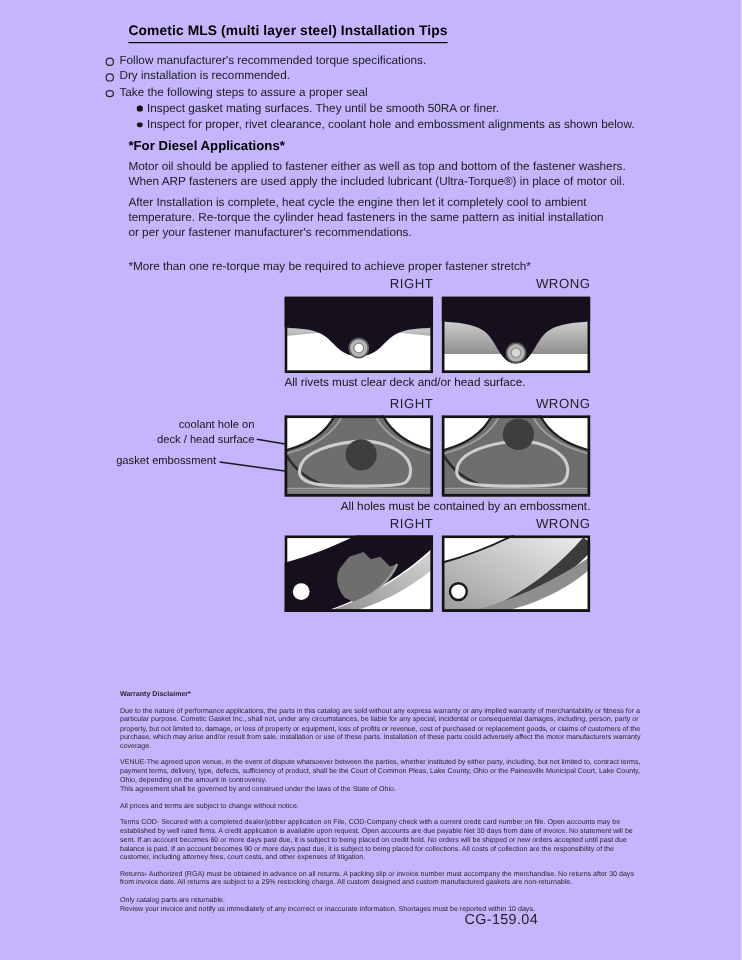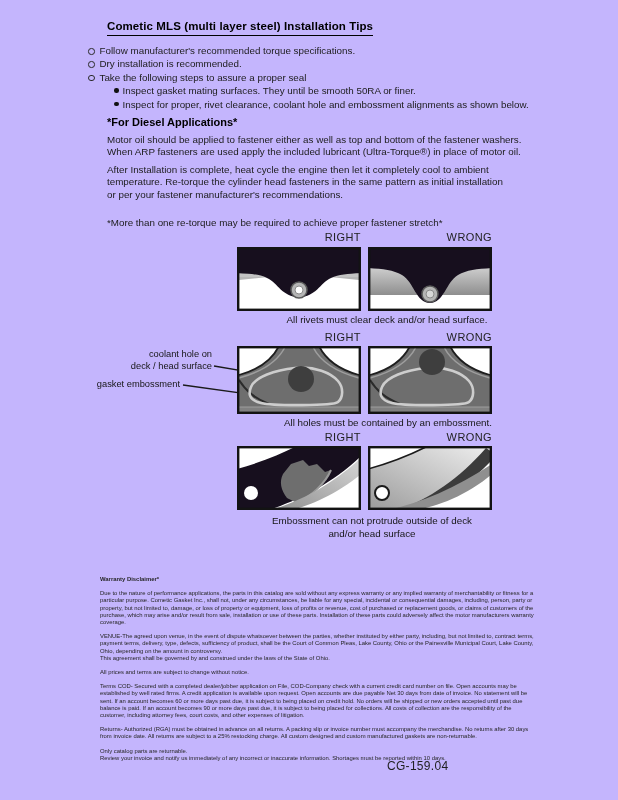--- a/index.html
+++ b/index.html
@@ -27,21 +27,21 @@
   .diesel-h{left:107px;top:116px;font-size:11px;font-weight:bold;color:#000;}
   .para{left:107px;width:432px;font-size:9.8px;line-height:12.4px;}
   .p1{top:134px;}
   .p2{top:164px;}
   .note{top:217px;}
 
   
   .rw{width:124px;text-align:right;font-size:11px;font-weight:400;color:#222;letter-spacing:.4px;}
   .dbox{width:124px;}
   .dbox svg{display:block;}
-  .cap{font-size:9.8px;line-height:12.5px;color:#161616;text-align:center;}
+  .cap{font-size:9.8px;line-height:12.5px;color:#161616;}
 
   
   .callout{font-size:9.3px;line-height:11.6px;color:#161616;text-align:right;}
   .co1{left:92px;top:349px;width:120px;}
   .co2{left:60px;top:379px;width:120px;}
   .leaders{left:0;top:0;pointer-events:none;}
 
   
   .legal{left:100px;top:576px;width:436px;font-size:5.9px;line-height:7.2px;color:#262626;}
   .legal .lh{font-weight:bold;margin:0 0 7px 0;}
@@ -198,22 +198,20 @@
       </defs>
       <rect width="124" height="64" fill="#ffffff"></rect>
       <path d="M0 23 C22 17 42 9 60 0 L124 0 V10 C96 37 62 54 32 64 L0 64 Z" fill="url(#g3w)"></path>
       <path d="M0 23 C22 17 42 9 60 0" stroke="#1a1a1a" stroke-width="1.6" fill="none"></path>
       <path d="M30 64 C60 54 92 32 118 2 L124 6 V14 C98 42 66 58 46 64 Z" fill="#3c3c3c"></path>
       <path d="M20 64 C52 57 88 42 124 18 L124 28 C100 49 68 61 48 64 Z" fill="#8f8f8f"></path>
       <circle cx="14" cy="47" r="7" fill="#ffffff" stroke="#1a1a1a" stroke-width="2"></circle>
       <rect x="1.2" y="1.2" width="121.6" height="61.6" fill="none" stroke="#131313" stroke-width="2.4"></rect>
     </svg>
   </div>
-  <div class="abs cap preline" style="left:237px;top:515px;width:270px;">Embossment can not protrude outside of deck
-and/or head surface</div>
 
   <div class="abs legal">
     <div class="lh">Warranty Disclaimer*</div>
     <p>Due to the nature of performance applications, the parts in this catalog are sold without any express warranty or any implied warranty of merchantability or fitness for a particular purpose.  Cometic Gasket Inc., shall not, under any circumstances, be liable for any special, incidental or consequential damages, including, person, party or property, but not limited to, damage, or loss of property or equipment, loss of profits or revenue, cost of purchased or replacement goods, or claims of customers of the purchase, which may arise and/or result from sale, installation or use of these parts.  Installation of these parts could adversely affect the motor manufacturers warranty coverage.</p>
     <p class="m0">VENUE-The agreed upon venue, in the event of dispute whatsoever between the parties, whether instituted by either party, including, but not limited to, contract terms, payment terms, delivery, type, defects, sufficiency of product, shall be the Court of Common Pleas, Lake County, Ohio or the Painesville Municipal Court, Lake County, Ohio, depending on the amount in controversy.</p>
     <p>This agreement shall be governed by and construed under the laws of the State of Ohio.</p>
     <p>All prices and terms are subject to change without notice.</p>
     <p>Terms COD- Secured with a completed dealer/jobber application on File, COD-Company check with a current credit card number on file.  Open accounts may be established by well rated firms.  A credit application is available upon request.  Open accounts are due payable Net 30 days from date of invoice.  No statement will be sent.  If an account becomes 60 or more days past due, it is subject to being placed on credit hold.  No orders will be shipped or new orders accepted until past due balance is paid.  If an account becomes 90 or more days past due, it is subject to being placed for collections.  All costs of collection are the responsibility of the customer, including attorney fees, court costs, and other expenses of litigation.</p>
     <p>Returns- Authorized (RGA) must be obtained in advance on all returns.  A packing slip or invoice number must accompany the merchandise.  No returns after 30 days from invoice date.  All returns are subject to a 25% restocking charge.  All custom designed and custom manufactured gaskets are non-returnable.</p>
     <p class="m0">Only catalog parts are returnable.</p>

